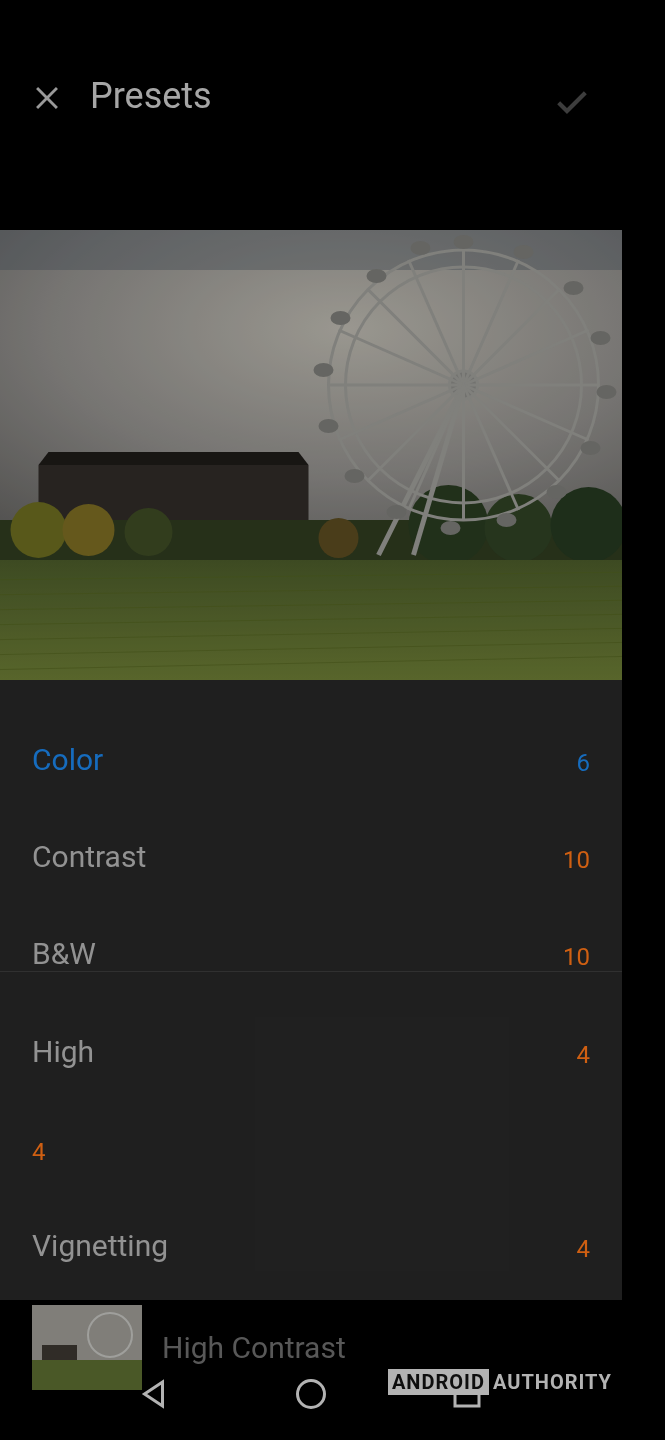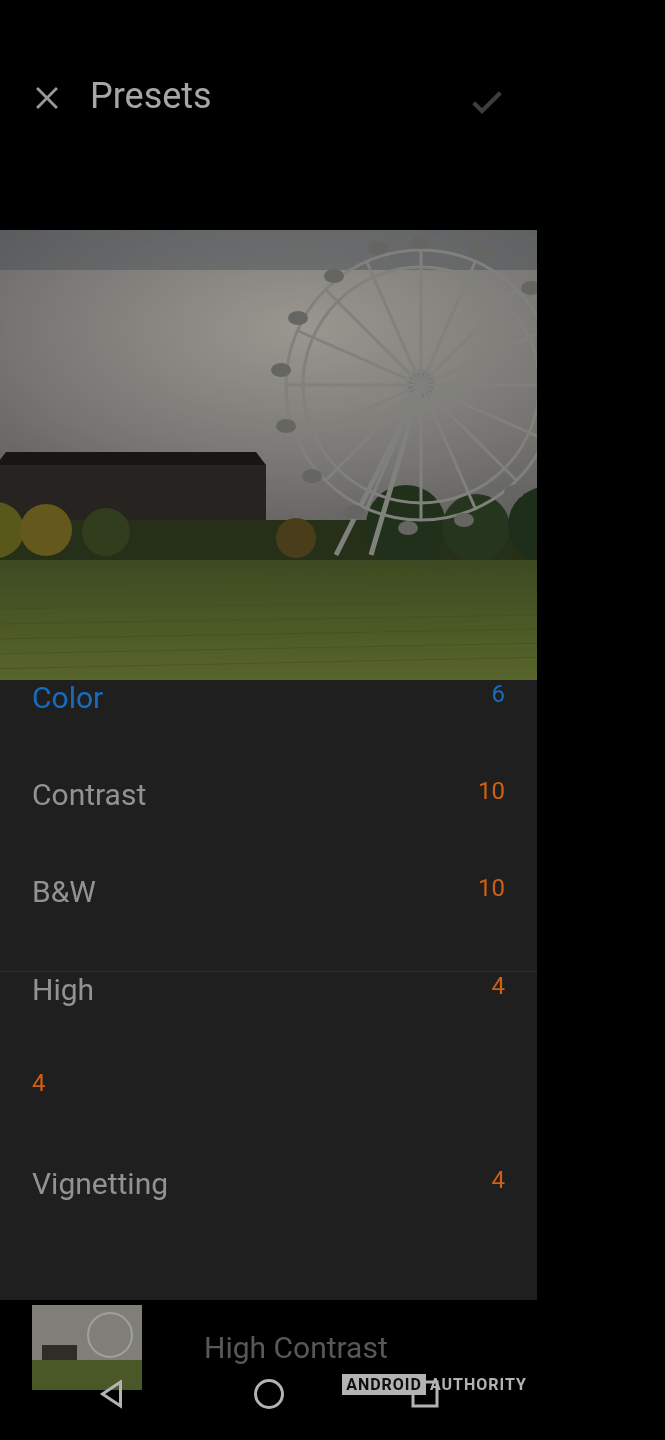--- a/index.html
+++ b/index.html
@@ -5,21 +5,21 @@
   * { margin: 0; padding: 0; box-sizing: border-box; }
   html, body {
     width: 665px;
     height: 1440px;
     background: #000;
     font-family: -apple-system, "Segoe UI", Roboto, Helvetica, Arial, sans-serif;
     color: #ccc;
     overflow: hidden;
     position: relative;
   }
-  .screen { width: 537px; height: 1440px; position: relative; }
+  .screen { width: 622px; height: 1440px; position: relative; }
 
   
   .header {
     position: absolute;
     top: 0; left: 0; right: 0;
     height: 230px;
     background: #000;
     display: flex;
     align-items: flex-start;
     padding: 75px 30px 0 30px;
@@ -52,21 +52,21 @@
   
   .list {
     position: absolute;
     top: 680px; left: 0; right: 0;
     bottom: 92px;
     background: #262626;
     overflow: hidden;
   }
   .row {
     display: flex;
-    align-items: flex-start;
+    align-items: flex-end;
     justify-content: space-between;
     padding: 0 32px;
     height: 97px;
     font-size: 30px;
     color: #b0b0b0;
     cursor: pointer;
   }
   .row .count { font-size: 24px; color: #f97316; }
   .row.active { color: #1b82e5; }
   .row.active .count { color: #1b82e5; }
@@ -75,21 +75,20 @@
   
   .thumbstrip {
     position: absolute;
     left: 0; right: 0;
     bottom: 45px;
     height: 95px;
     background: #000;
     display: flex;
     align-items: center;
     padding-left: 32px;
-    gap: 42px;
   }
   .thumb {
     width: 110px; height: 85px;
     background: #333;
     margin-right: 20px;
     overflow: hidden;
     cursor: pointer;
   }
   .thumb svg { width: 100%; height: 100%; display: block; }
   .thumb-label {
@@ -113,21 +112,21 @@
     width: 36px; height: 36px;
     color: #d8d8d8;
     cursor: pointer;
   }
 
   
   .watermark {
     position: absolute;
     right: 10px;
     bottom: 46px;
-    font-size: 16px;
+    font-size: 20px;
     letter-spacing: 1px;
     color: #d8d8d8;
     font-weight: 700;
     z-index: 60;
   }
   .watermark .boxed {
     background: #d8d8d8;
     color: #111;
     padding: 1px 4px;
     margin-right: 4px;

